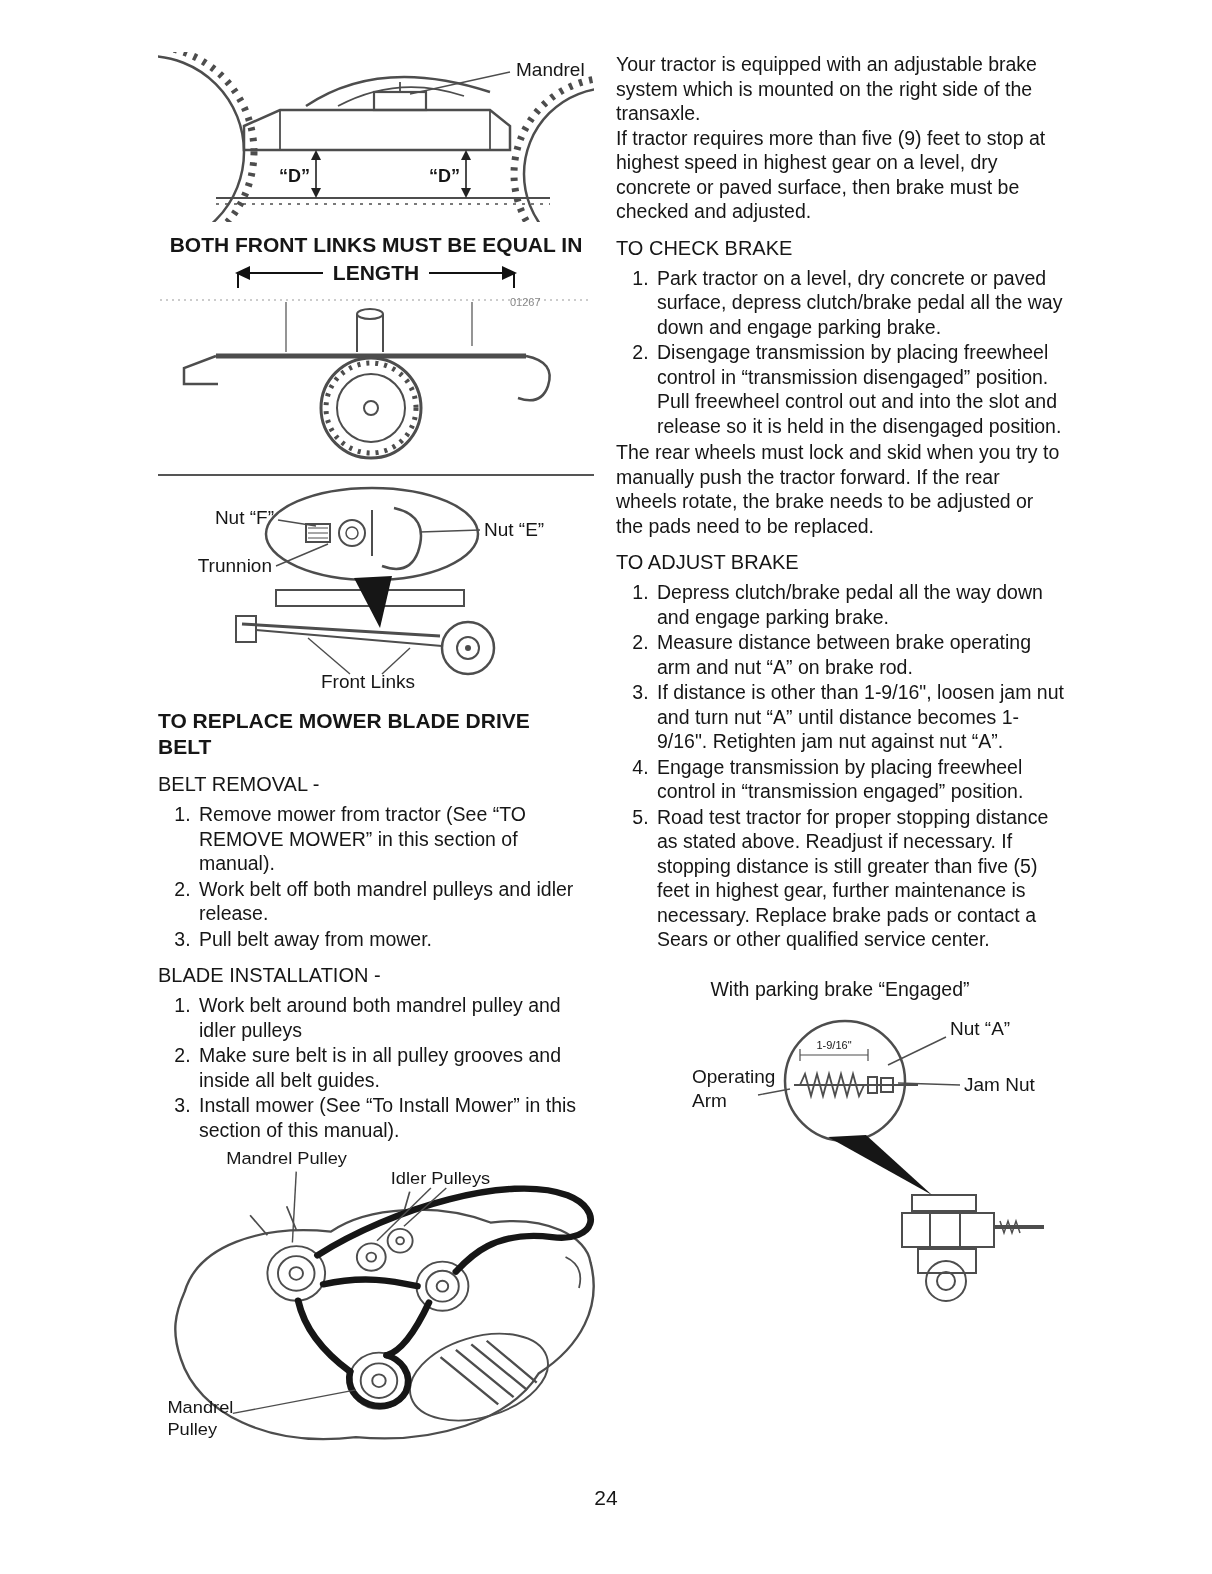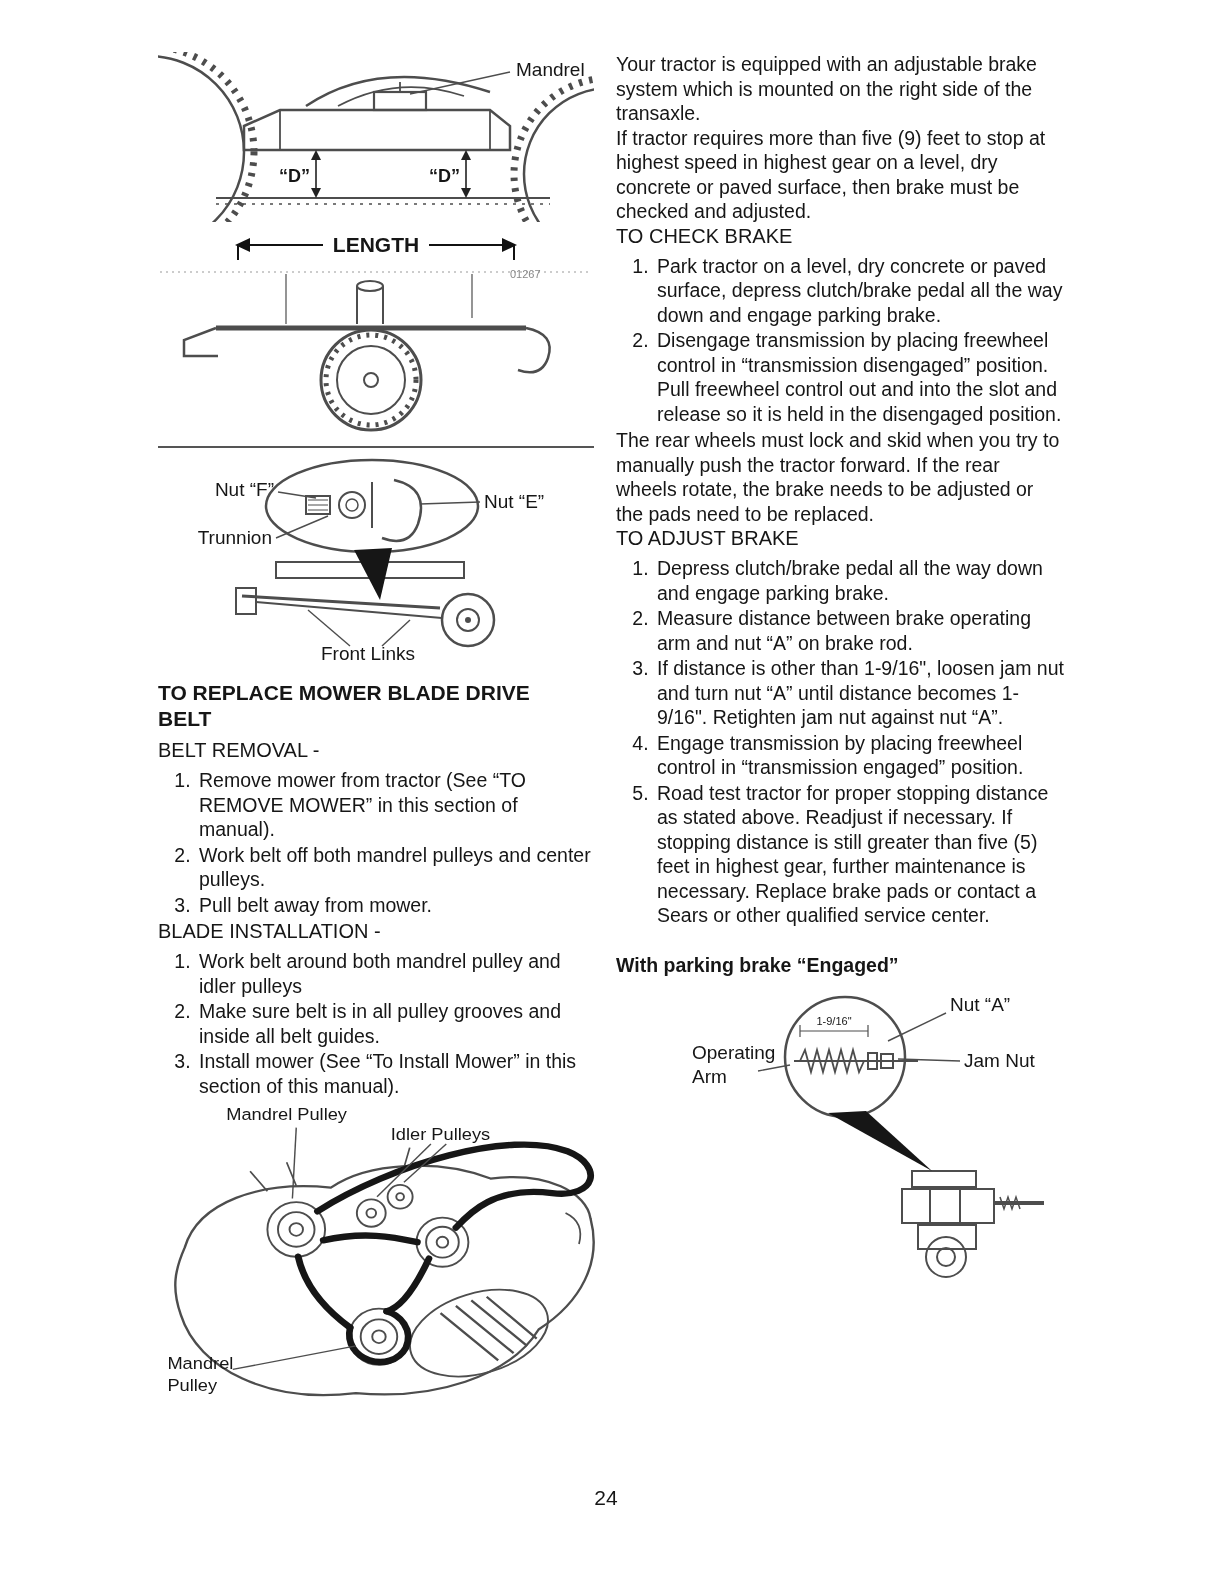--- a/index.html
+++ b/index.html
@@ -6,39 +6,39 @@
   html,body { width:1212px; height:1574px; }
   body { background:#ffffff; font-family:"Liberation Sans", sans-serif; color:#161616; }
   .page { position:relative; width:1212px; height:1526px; overflow:hidden; background:#fff; }
   .col { position:absolute; top:52px; }
   .col-left { left:158px; width:436px; }
   .col-right { left:616px; width:448px; }
 
   p, li { font-size:19.5px; line-height:24.5px; }
   .h-bold { font-size:21px; font-weight:bold; line-height:26px; }
   .section-head { margin:14px 0 6px; }
-  .subhead { font-size:20px; line-height:25px; margin:0 0 5px; font-weight:normal; }
+  .subhead { font-size:20px; line-height:25px; margin:12px 0 5px; font-weight:normal; }
   ol { list-style:decimal outside; padding-left:38px; margin:2px 0 2px; }
   li { padding-left:3px; margin-bottom:1px; }
 
   .links-heading { margin:6px 0 4px; text-align:center; }
   .lh2 { display:flex; align-items:center; justify-content:center; gap:10px; margin-top:2px; }
   .dim { position:relative; height:2px; background:#111; width:86px; }
   .dim::after { content:""; position:absolute; top:2px; width:2px; height:14px; background:#111; }
   .dim-left::before { content:""; position:absolute; left:-2px; top:-6px; width:0; height:0;
       border-right:15px solid #111; border-top:7px solid transparent; border-bottom:7px solid transparent; }
   .dim-left::after { left:0; }
   .dim-right::before { content:""; position:absolute; right:-2px; top:-6px; width:0; height:0;
       border-left:15px solid #111; border-top:7px solid transparent; border-bottom:7px solid transparent; }
   .dim-right::after { right:0; }
 
   .figure-rule { border-top:2px solid #555; width:100%; margin:4px 0 2px; }
   figure { margin:0; }
   .fig-center { text-align:center; }
-  .caption { font-size:19.5px; font-weight:bold; text-align:left; margin-top:26px; }
+  .caption { font-size:19.5px; font-weight:normal; text-align:center; margin-top:26px; }
   .page-number { position:absolute; top:1486px; left:0; width:1212px; text-align:center; font-size:21px; }
   svg text { font-family:"Liberation Sans", sans-serif; }
 </style>
 </head>
 <body>
 
 <div class="page">
 
   <div class="col col-left">
 
@@ -68,20 +68,21 @@
           <polygon points="308,98 303,108 313,108"></polygon>
           <polygon points="308,146 303,136 313,136"></polygon>
         </g>
         <text x="358" y="24" font-size="19" fill="#161616">Mandrel</text>
         <text x="152" y="130" font-size="18" font-weight="bold" text-anchor="end" fill="#161616">“D”</text>
         <text x="302" y="130" font-size="18" font-weight="bold" text-anchor="end" fill="#161616">“D”</text>
       </svg>
     </figure>
 
     <div class="links-heading">
+      <div class="h-bold">BOTH FRONT LINKS MUST BE EQUAL IN</div>
       <div class="lh2">
         <span class="dim dim-left"></span>
         <span class="h-bold">LENGTH</span>
         <span class="dim dim-right"></span>
       </div>
     </div>
 
     <figure>
       <svg width="436" height="176" viewBox="0 0 436 176">
         <line x1="2" y1="10" x2="434" y2="10" stroke="#999" stroke-width="1" stroke-dasharray="2 4"></line>
@@ -133,21 +134,21 @@
         <text x="326" y="58" font-size="19" fill="#161616">Nut “E”</text>
         <text x="210" y="210" font-size="19" text-anchor="middle" fill="#161616">Front Links</text>
       </svg>
     </figure>
 
     <h3 class="h-bold section-head" style="padding-right:28px;">TO REPLACE MOWER BLADE DRIVE BELT</h3>
 
     <div class="subhead">BELT REMOVAL -</div>
     <ol>
       <li>Remove mower from tractor (See “TO REMOVE MOWER” in this section of manual).</li>
-      <li>Work belt off both mandrel pulleys and center pulleys.</li>
+      <li>Work belt off both mandrel pulleys and idler release.</li>
       <li>Pull belt away from mower.</li>
     </ol>
 
     <div class="subhead">BLADE INSTALLATION -</div>
     <ol>
       <li>Work belt around both mandrel pulley and idler pulleys</li>
       <li>Make sure belt is in all pulley grooves and inside all belt guides.</li>
       <li>Install mower (See “To Install Mower” in this section of this manual).</li>
     </ol>
 

